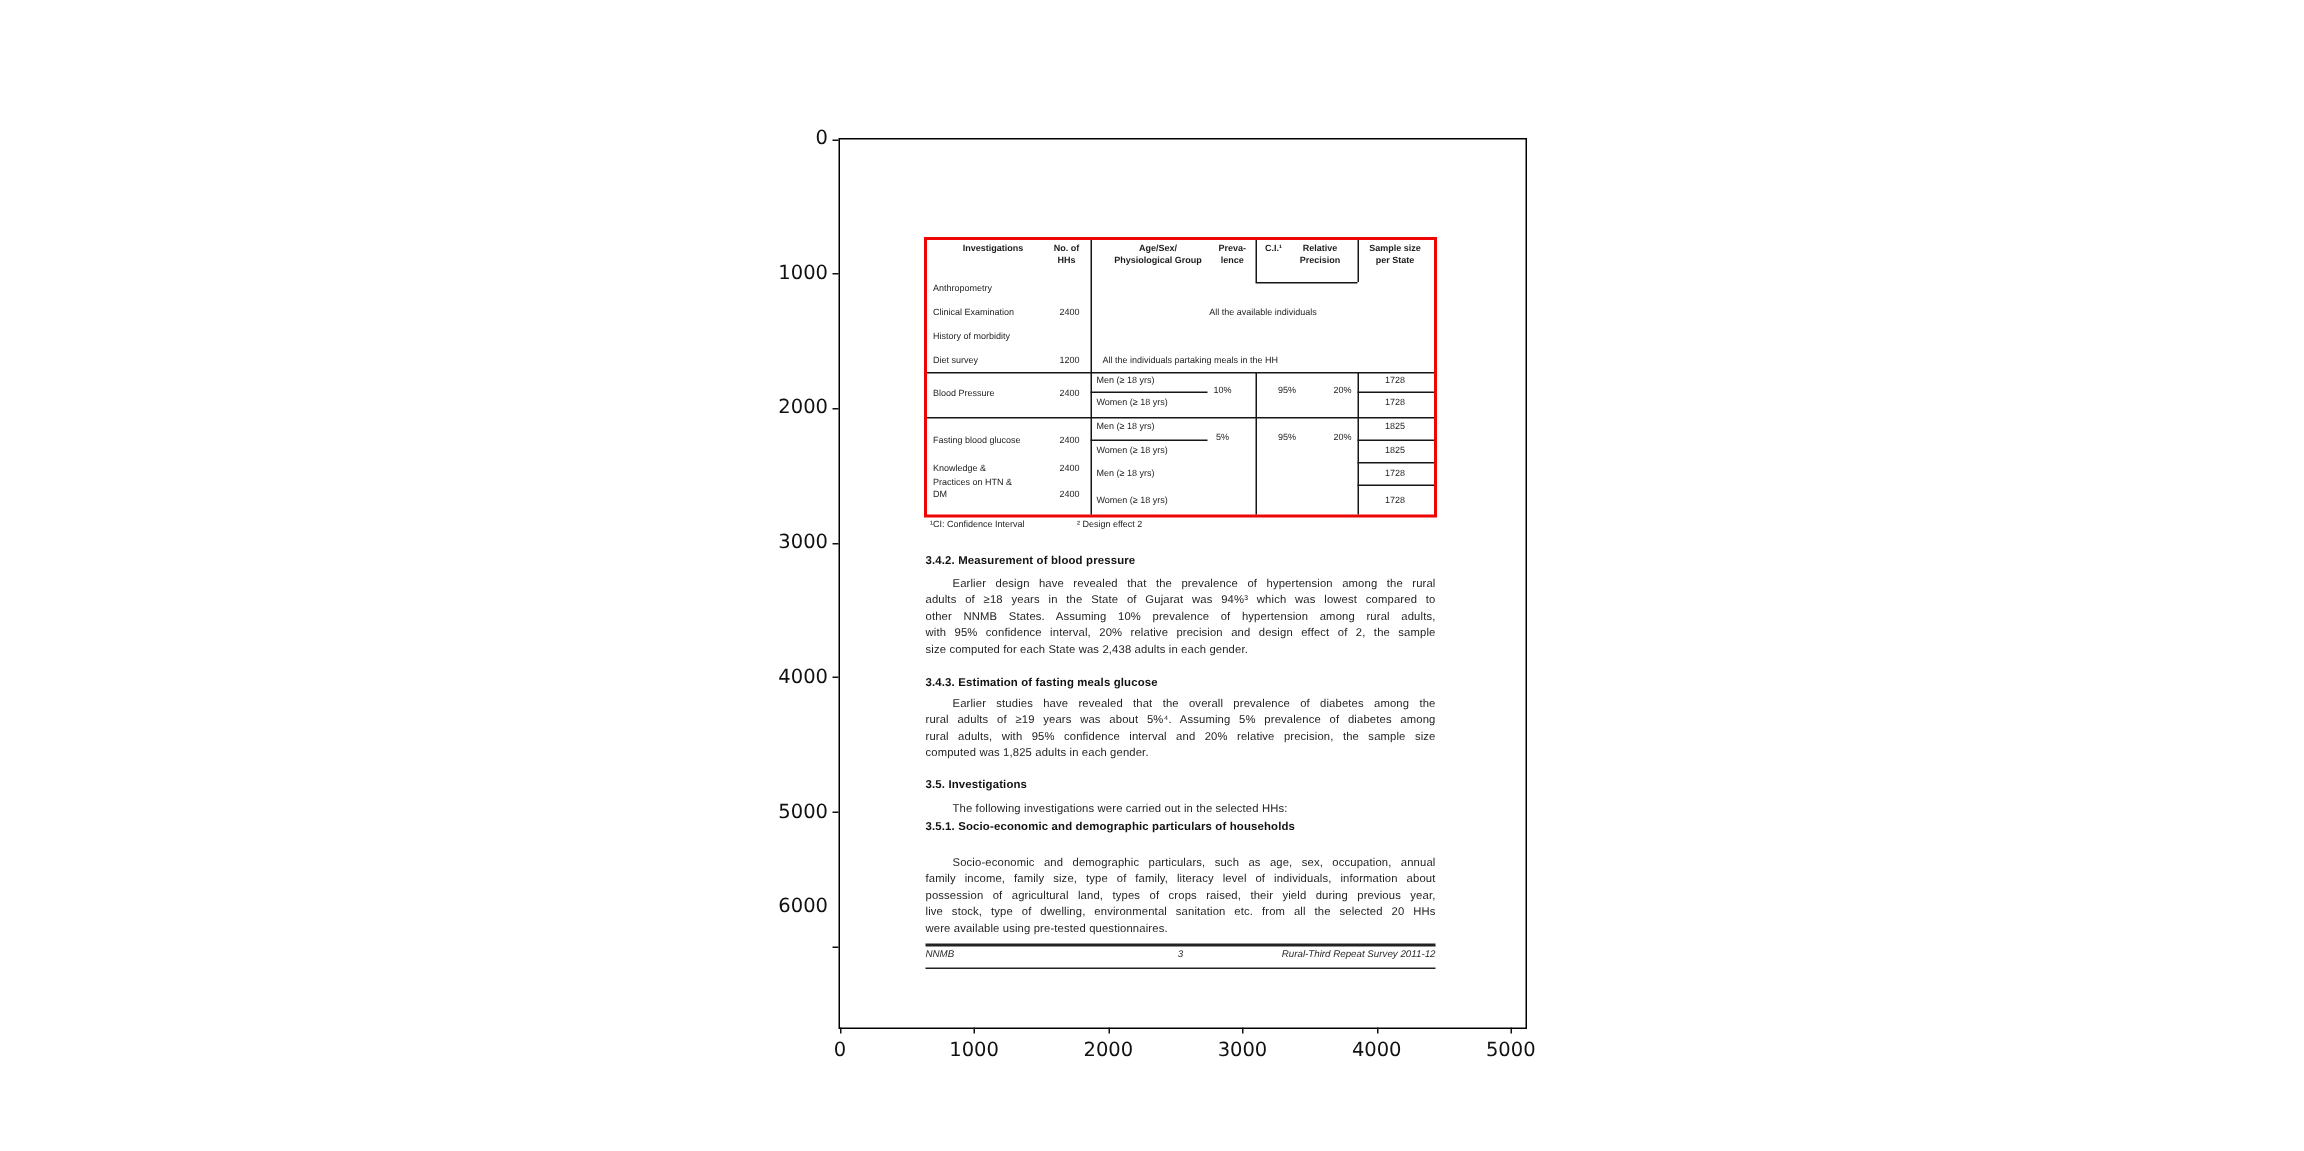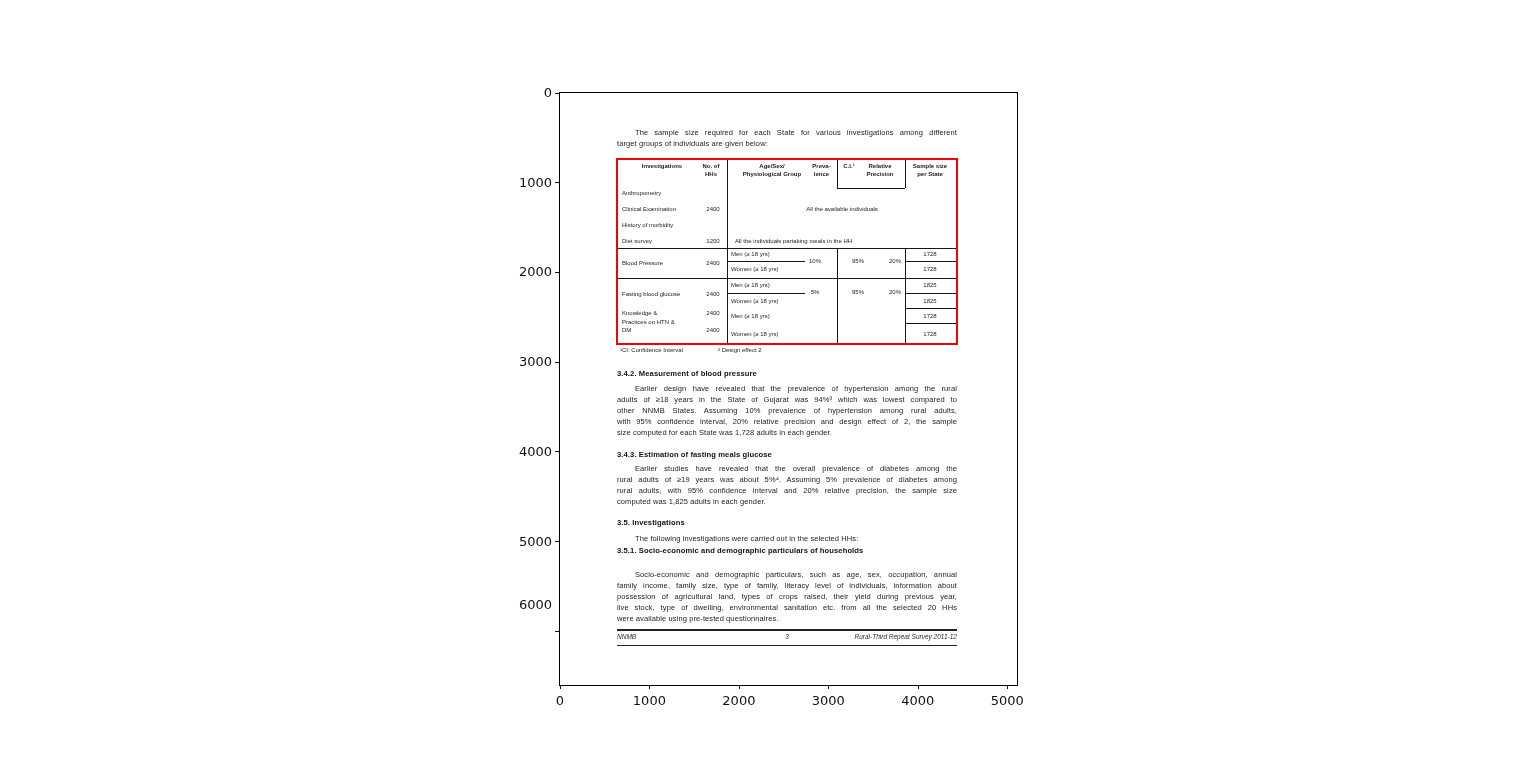--- a/index.html
+++ b/index.html
@@ -58,24 +58,20 @@
   <span class="xmark" style="left:447.2px"></span>
   <div class="xtick" style="left:-30px">0</div>
   <div class="xtick" style="left:59.4px">1000</div>
   <div class="xtick" style="left:148.9px">2000</div>
   <div class="xtick" style="left:238.3px">3000</div>
   <div class="xtick" style="left:327.8px">4000</div>
   <div class="xtick" style="left:417.2px">5000</div>
 
   <div class="doc">
 
-    <div class="para" style="left:57px;top:35px;width:340px">
-      <div class="jl ind">The sample size required for each State for various investigations among different</div>
-      <div>target groups of individuals are given below:</div>
-    </div>
 
     <div class="tbl">
 
       <span class="vl" style="left:109px;top:0;height:183px"></span>
       <span class="vl" style="left:219px;top:0;height:28px"></span>
       <span class="vl" style="left:219px;top:88px;height:95px"></span>
       <span class="vl" style="left:287px;top:0;height:28px"></span>
       <span class="vl" style="left:287px;top:88px;height:95px"></span>
 
       <span class="hl" style="left:219px;top:28px;width:68px"></span>
@@ -143,21 +139,21 @@
 
     <span class="fn" style="left:60px;top:254px">¹CI: Confidence Interval</span>
     <span class="fn" style="left:158px;top:254px">² Design effect 2</span>
 
     <div class="h" style="left:57px;top:276px">3.4.2. Measurement of blood pressure</div>
     <div class="para" style="left:57px;top:291px;width:340px">
       <div class="jl ind">Earlier design have revealed that the prevalence of hypertension among the rural</div>
       <div class="jl">adults of ≥18 years in the State of Gujarat was 94%³ which was lowest compared to</div>
       <div class="jl">other NNMB States. Assuming 10% prevalence of hypertension among rural adults,</div>
       <div class="jl">with 95% confidence interval, 20% relative precision and design effect of 2, the sample</div>
-      <div>size computed for each State was 1,728 adults in each gender.</div>
+      <div>size computed for each State was 2,438 adults in each gender.</div>
     </div>
 
     <div class="h" style="left:57px;top:357px">3.4.3. Estimation of fasting meals glucose</div>
     <div class="para" style="left:57px;top:371px;width:340px">
       <div class="jl ind">Earlier studies have revealed that the overall prevalence of diabetes among the</div>
       <div class="jl">rural adults of ≥19 years was about 5%⁴. Assuming 5% prevalence of diabetes among</div>
       <div class="jl">rural adults, with 95% confidence interval and 20% relative precision, the sample size</div>
       <div>computed was 1,825 adults in each gender.</div>
     </div>
 

